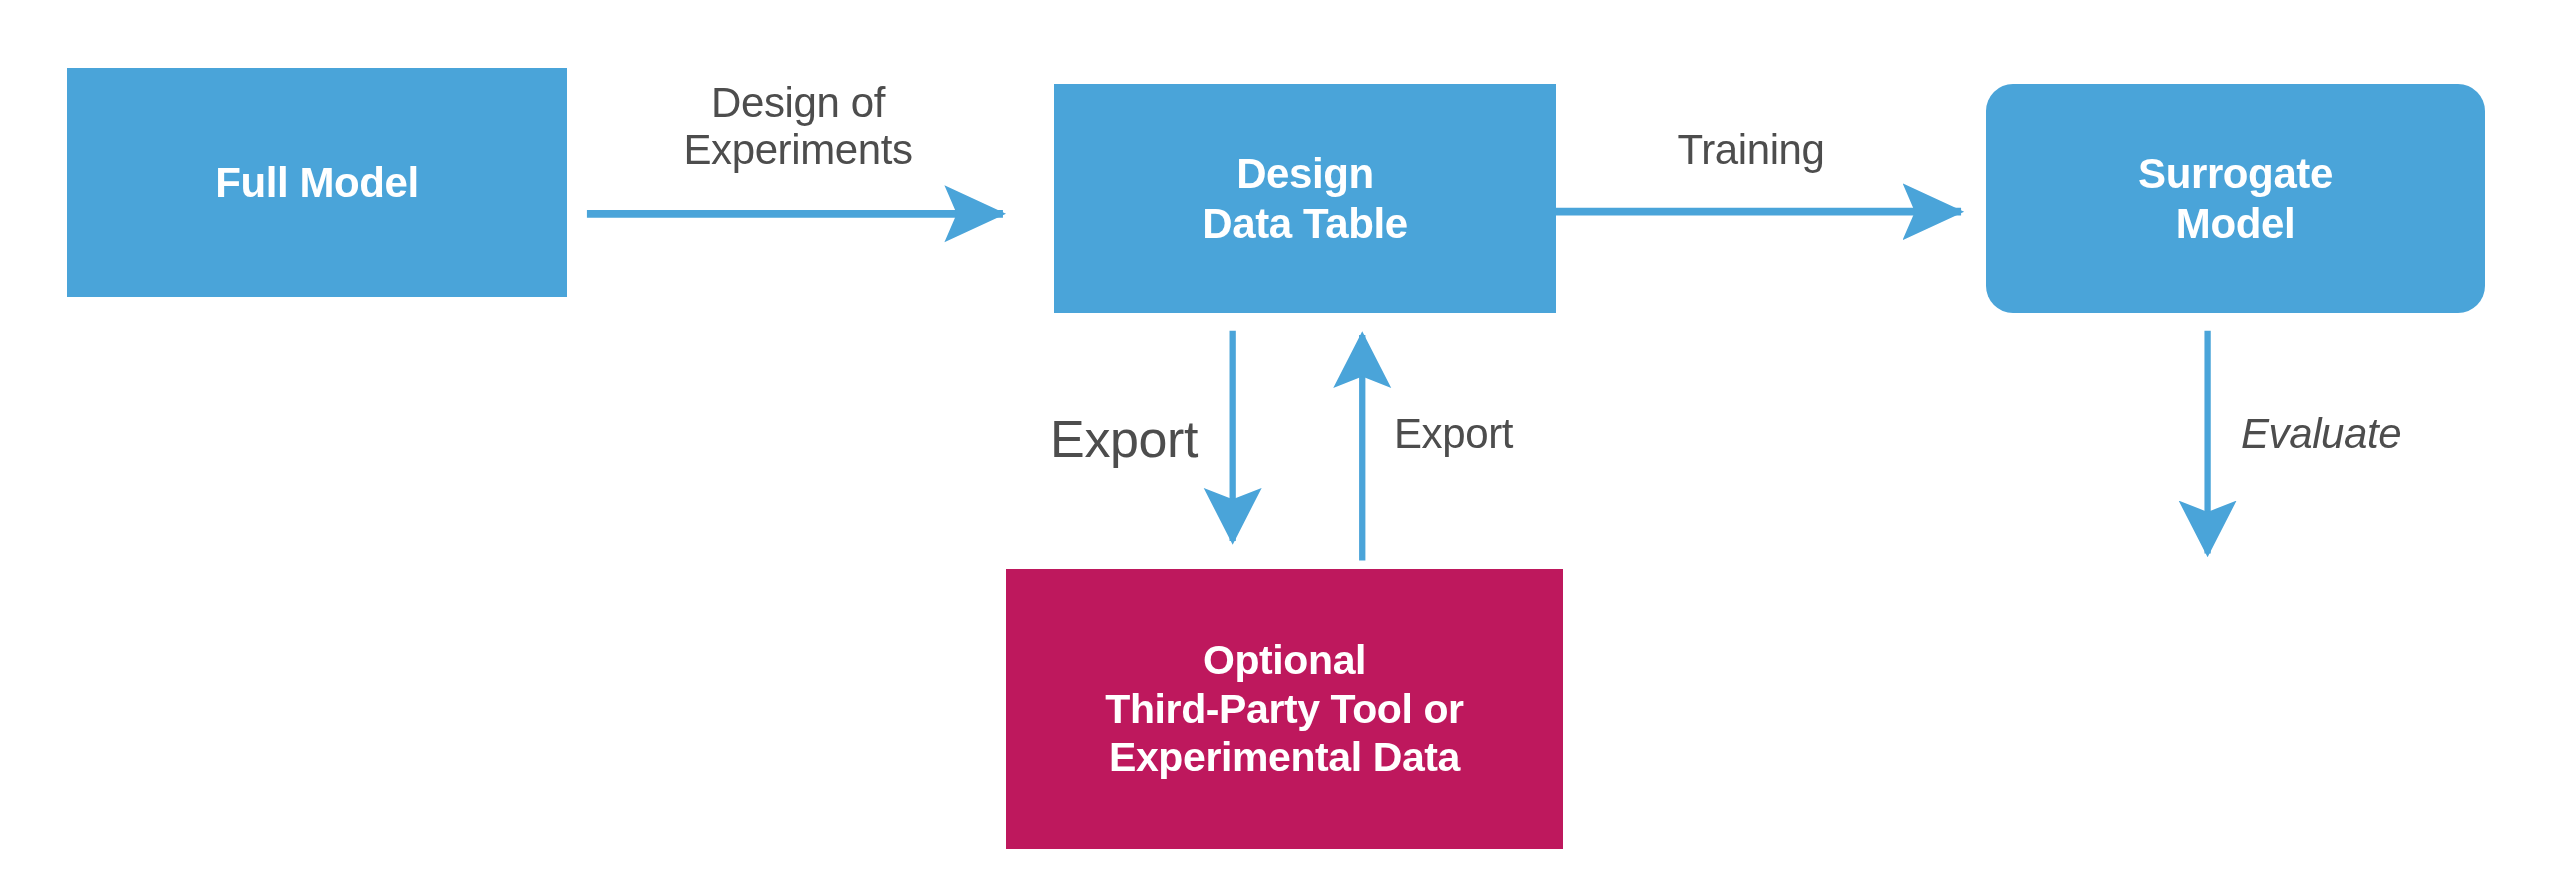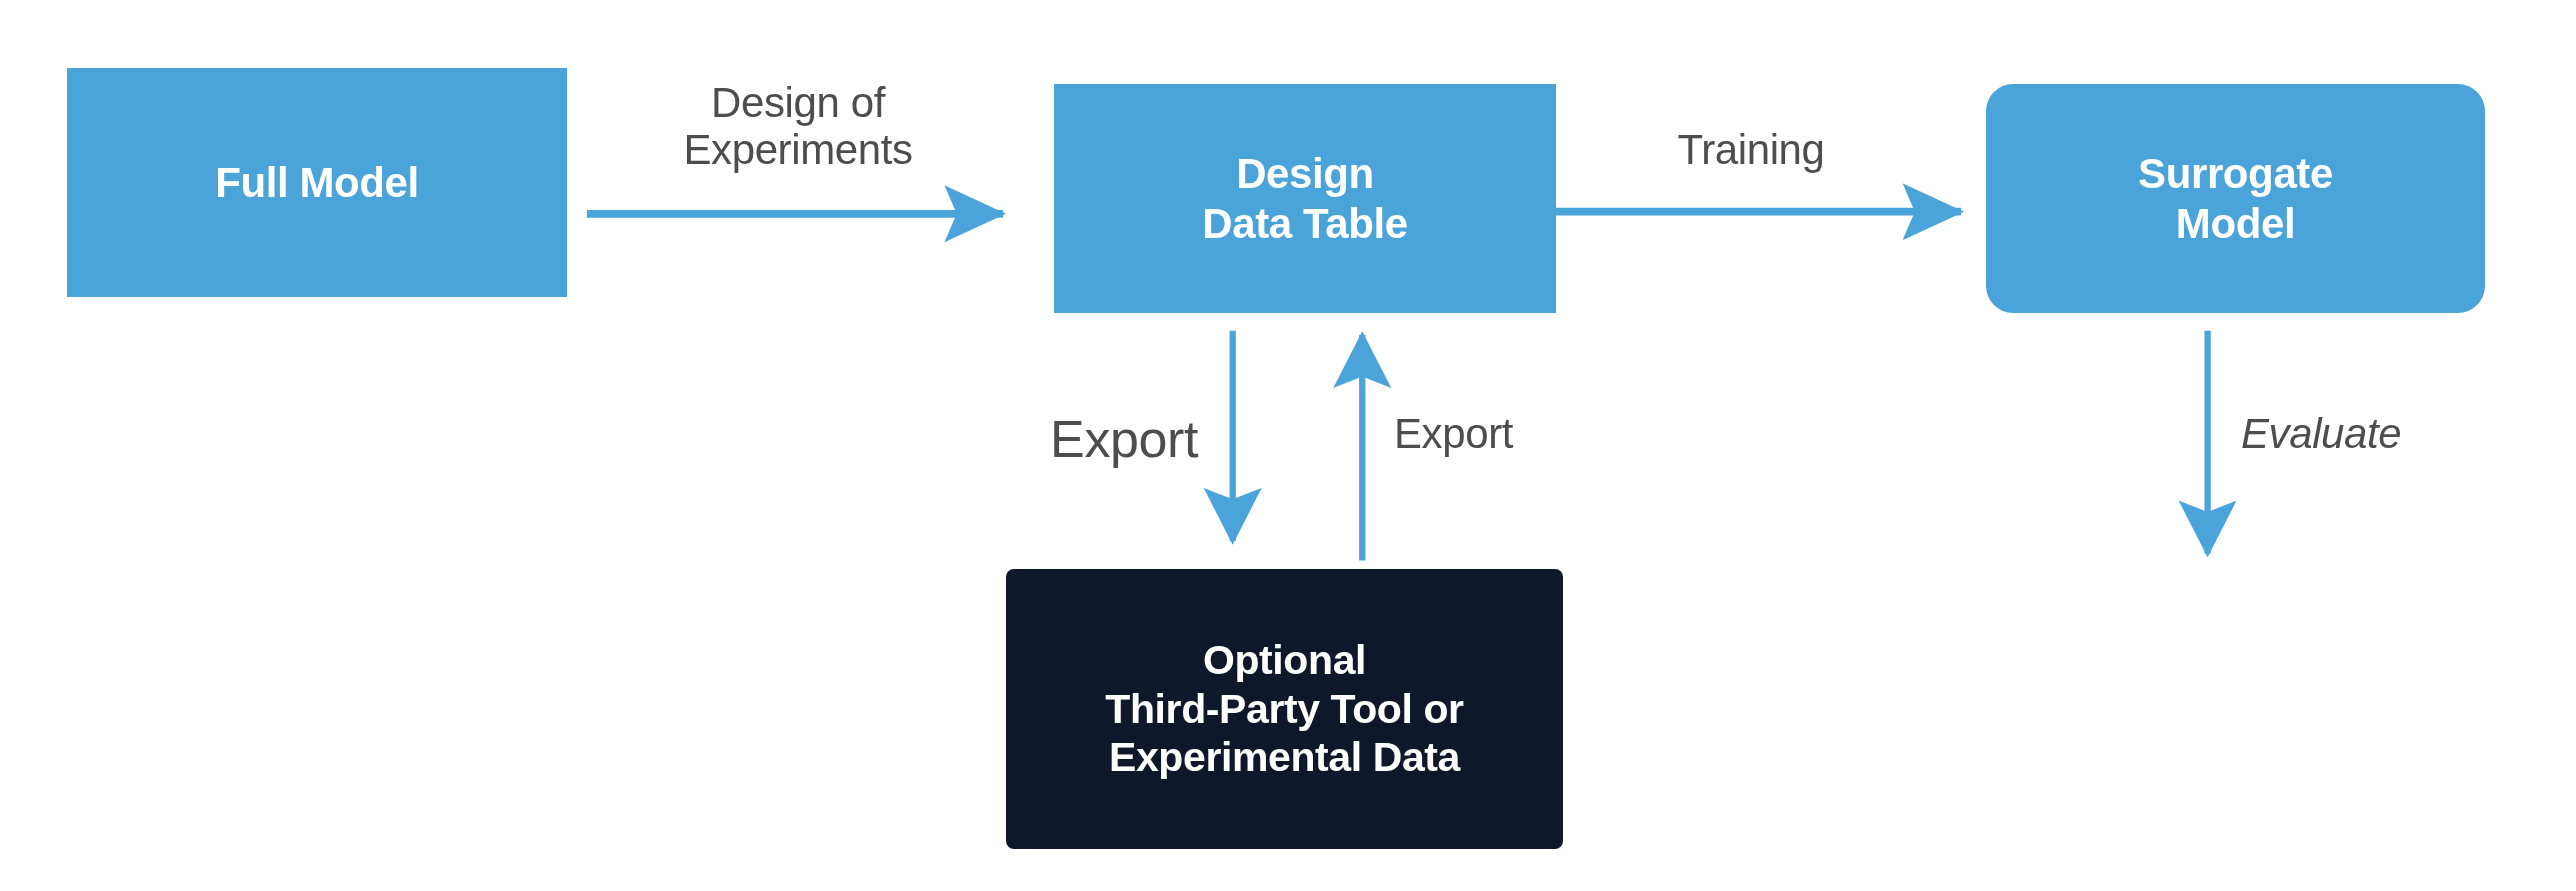--- a/index.html
+++ b/index.html
@@ -23,21 +23,21 @@
     align-items: center;
     justify-content: center;
     text-align: center;
     color: #ffffff;
     font-weight: bold;
     line-height: 1.18;
     letter-spacing: -0.4px;
     box-sizing: border-box;
   }
   .node-light { background: #4AA4D9; }
-  .node-dark  { background: #0f172a; border-radius: 8px; }
+  .node-dark  { background: #be185d; }
 
   .node-label { display: block; width: 100%; white-space: pre-line; }
 
   
   .edge-label {
     position: absolute;
     color: #4D4D4D;
     font-weight: normal;
     line-height: 1.12;
     white-space: pre-line;

